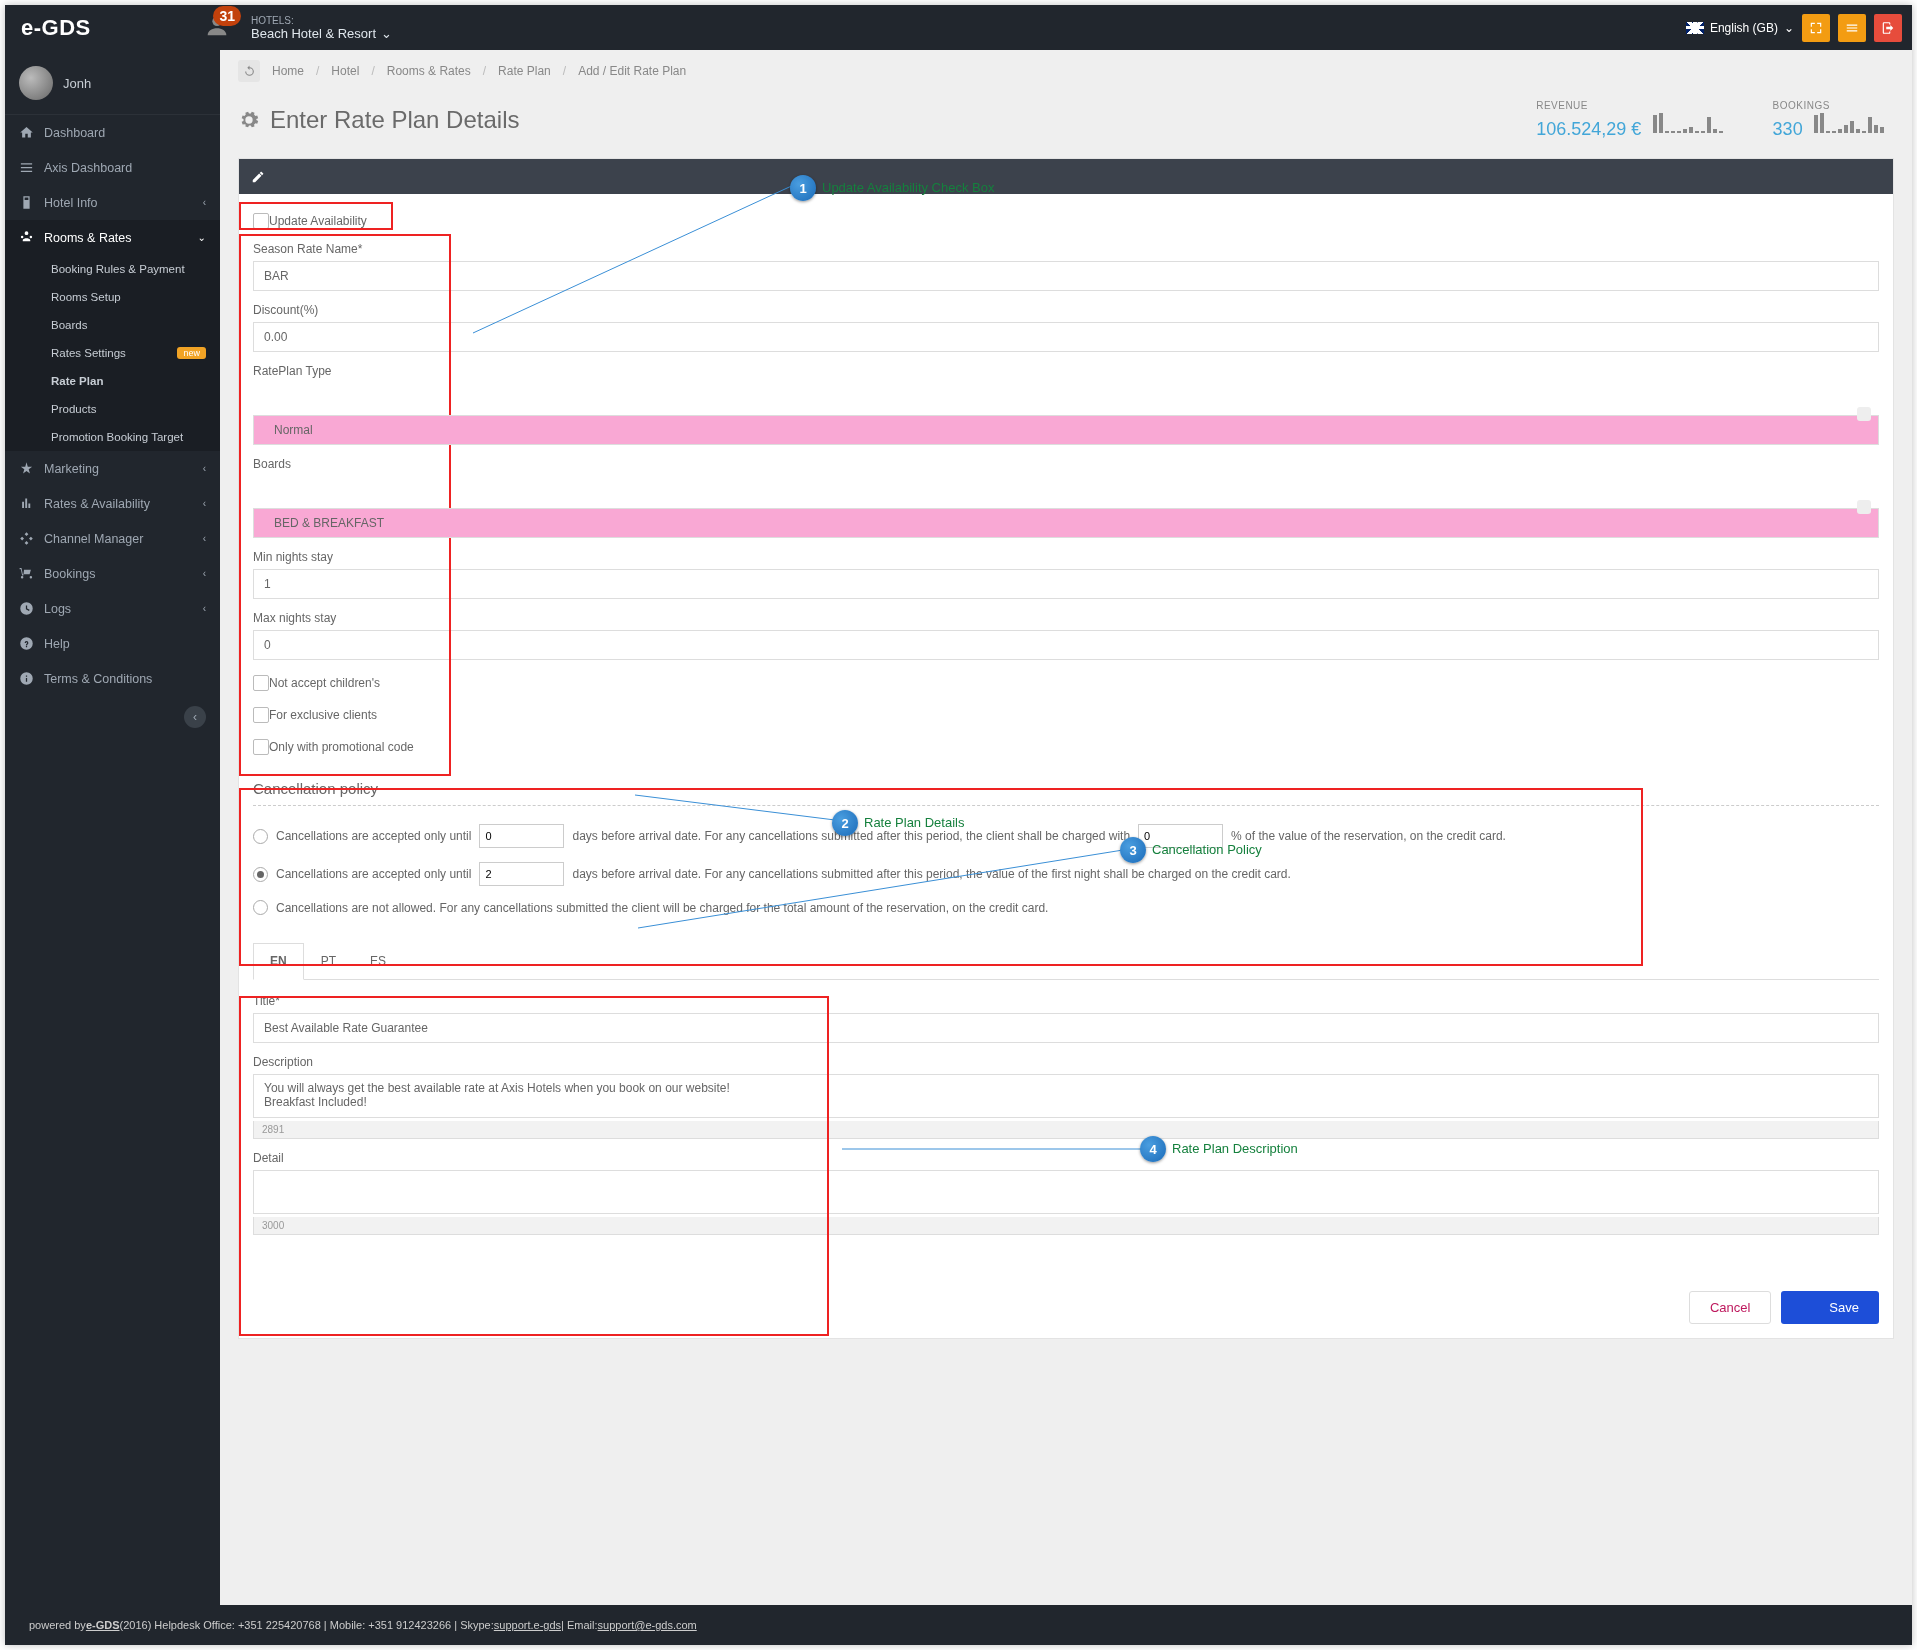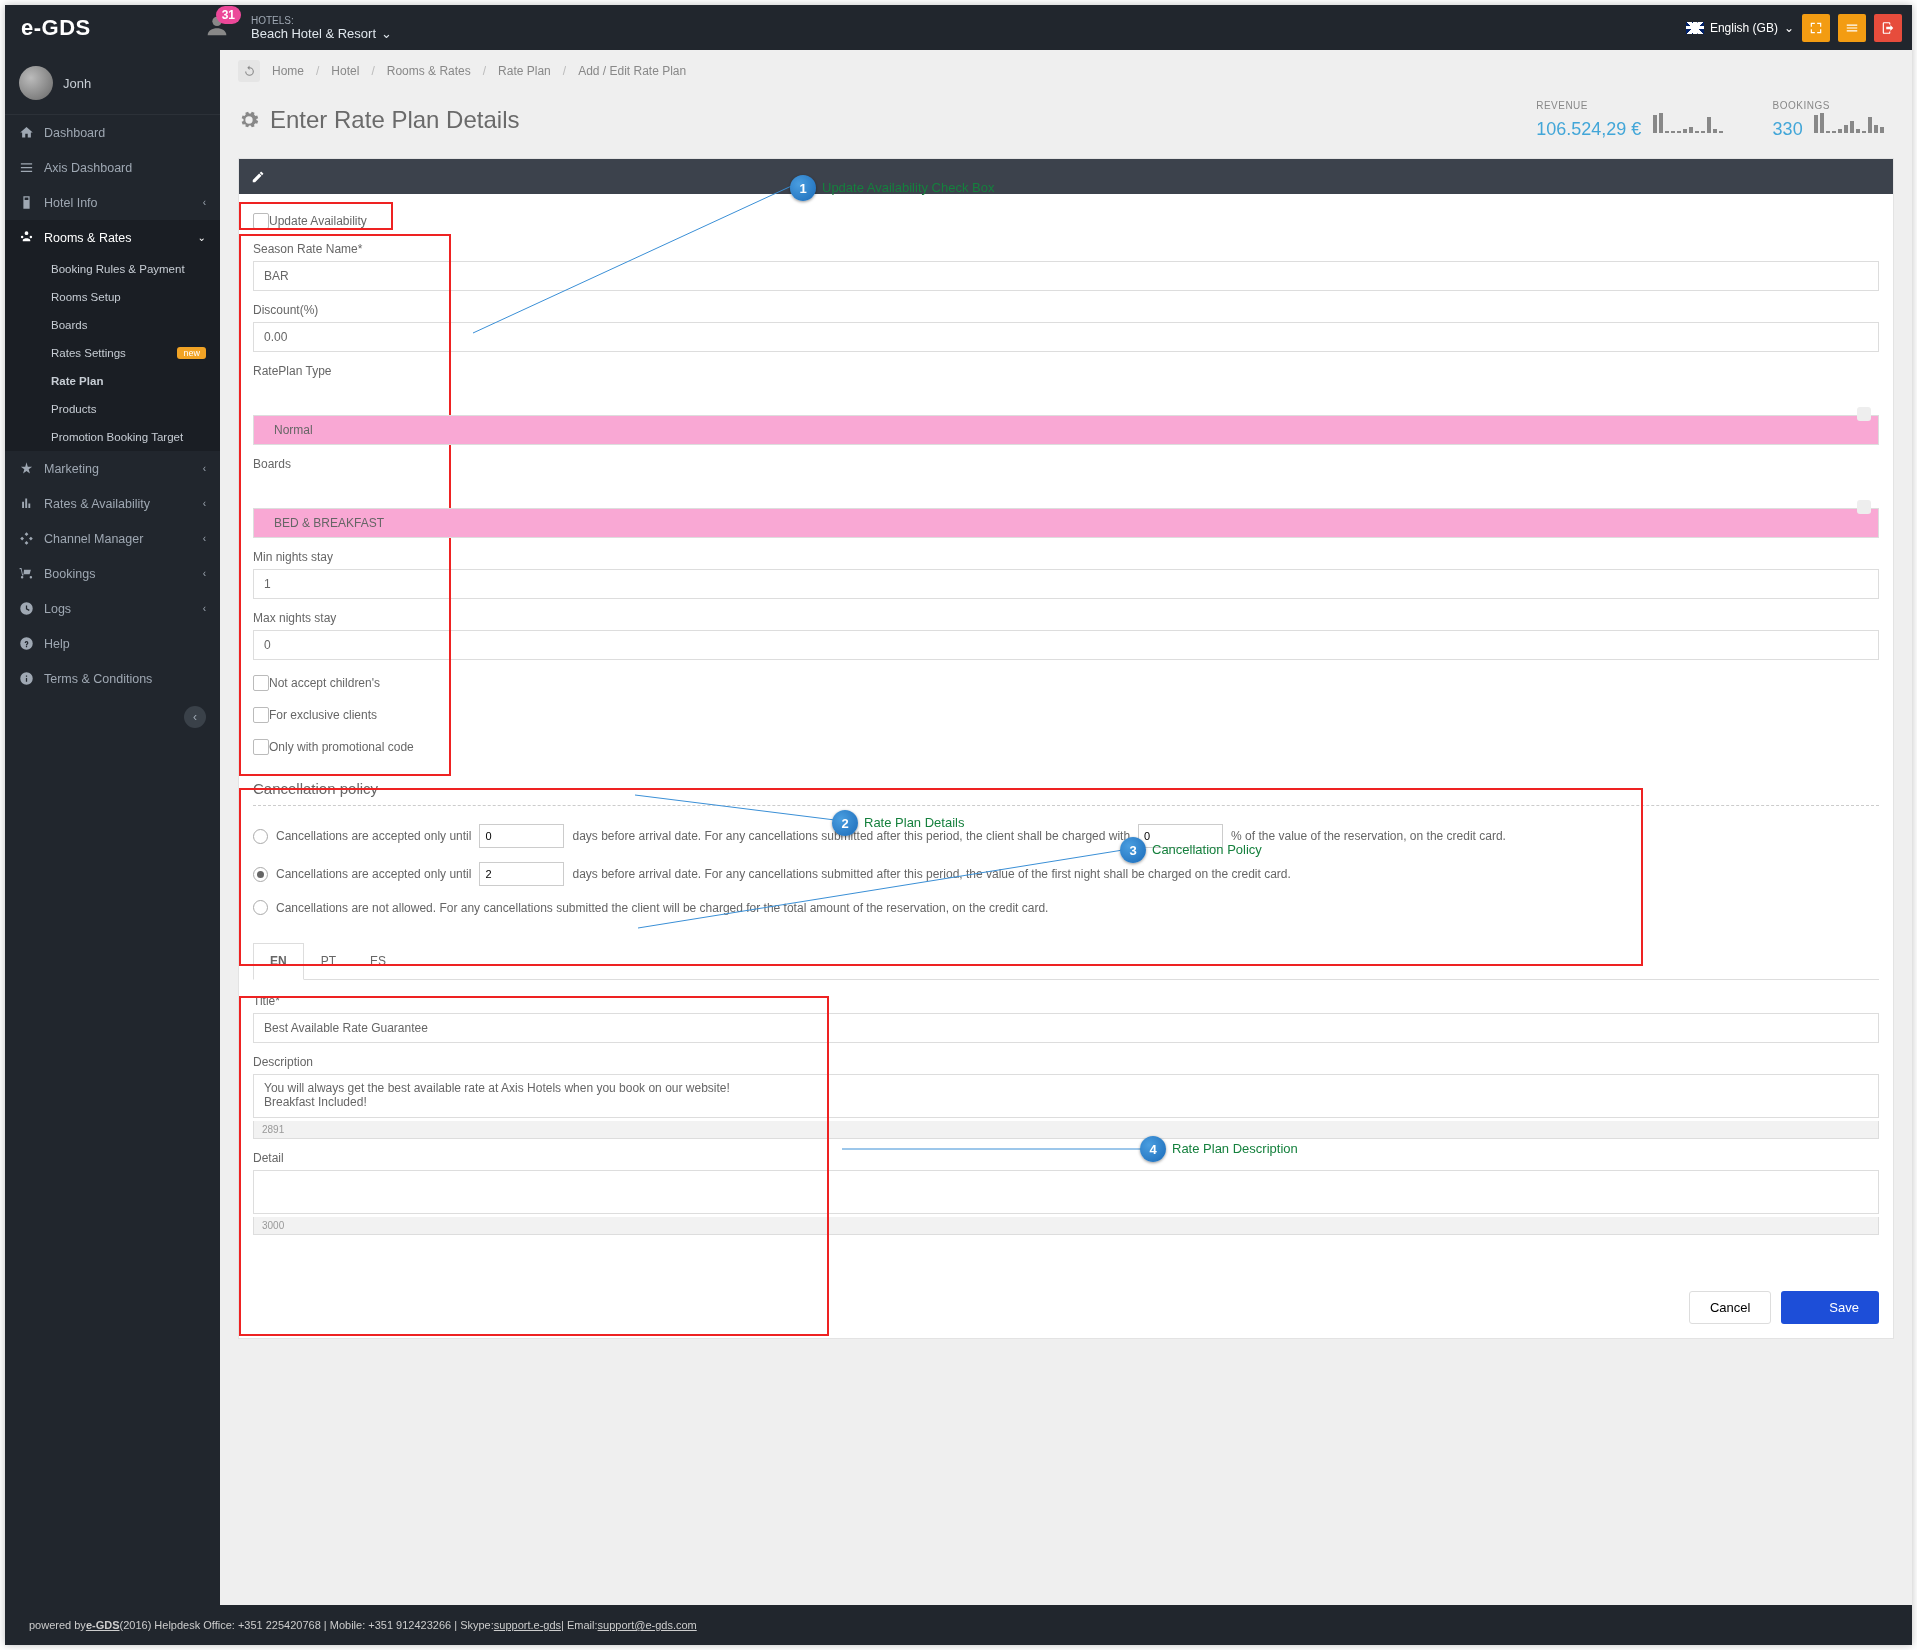--- a/index.html
+++ b/index.html
@@ -2,21 +2,21 @@
 <html><head>
 <meta charset="utf-8">
 <style>
 * { box-sizing: border-box; margin: 0; padding: 0; }
 body { font-family: Arial, Helvetica, sans-serif; font-size: 12px; color: #666; background: #fff; width: 1917px; height: 1650px; position: relative; overflow: hidden; }
 .frame { position: absolute; left: 5px; top: 5px; width: 1907px; height: 1640px; box-shadow: 0 0 8px rgba(0,0,0,0.25); background: #fff; }
 .topbar { height: 45px; background: #21262d; display: flex; align-items: center; padding: 0 10px; }
 .brand { color: #fff; font-weight: bold; font-size: 22px; letter-spacing: 0.5px; width: 200px; padding-left: 6px; }
 .user-badge { position: relative; margin-left: -12px; }
 .user-badge svg { width: 28px; height: 28px; }
-.user-count { position: absolute; top: -6px; right: -10px; background: #ec4899; color: #fff; font-size: 12px; font-weight: bold; border-radius: 10px; padding: 2px 6px; }
+.user-count { position: absolute; top: -6px; right: -10px; background: #c2410c; color: #fff; font-size: 14px; font-weight: bold; border-radius: 10px; padding: 2px 6px; }
 .hotel-sel { margin-left: 20px; font-size: 10px; color: #9fa8b3; }
 .hotel-sel .hn { color: #dfe6ec; font-size: 13px; display: flex; align-items: flex-end; gap: 5px; cursor: pointer; }
 .topbar-right { margin-left: auto; display: flex; align-items: center; gap: 8px; }
 .lang { color: #fff; font-size: 12px; display: flex; align-items: center; gap: 6px; cursor: pointer; }
 .ico-btn { width: 28px; height: 28px; display: flex; align-items: center; justify-content: center; border-radius: 2px; cursor: pointer; }
 .ico-orange { background: #f39c12; }
 .ico-red { background: #e74c3c; }
 
 .body { display: flex; height: calc(100% - 45px - 40px); }
 .sidebar { width: 215px; background: #21262d; flex-shrink: 0; padding-top: 8px; overflow-y: auto; }
@@ -73,21 +73,21 @@
 
 .lang-tabs { display: flex; border-bottom: 1px solid #ddd; margin-top: 28px; }
 .lang-tab { padding: 10px 16px; border: 1px solid transparent; cursor: pointer; font-size: 12px; color: #666; }
 .lang-tab.active { border: 1px solid #ddd; border-bottom: 1px solid #fff; font-weight: bold; margin-bottom: -1px; background: #fff; }
 .lang-pane { padding: 14px 0; }
 .ta { width: 100%; height: 44px; border: 1px solid #ddd; padding: 6px 10px; font-size: 12px; color: #666; resize: none; font-family: inherit; }
 .count { border: 1px solid #ddd; border-top: none; background: #f2f2f2; padding: 3px 8px; font-size: 10px; color: #999; }
 
 .btn-row { display: flex; justify-content: flex-end; gap: 10px; padding: 14px; }
 .btn { padding: 8px 20px; border-radius: 3px; font-size: 13px; cursor: pointer; border: none; }
-.btn-cancel { background: #fff; border: 1px solid #ddd; color: #000000; }
+.btn-cancel { background: #fff; border: 1px solid #ddd; color: #be185d; }
 .btn-save { background: #1d4ed8; color: #fff; padding-left: 48px; }
 
 .hl { position: absolute; border: 2px solid #e22; pointer-events: none; }
 .marker { position: absolute; width: 26px; height: 26px; border-radius: 50%; background: radial-gradient(circle at 35% 35%, #4a9ee0, #1a6ab8); color: #fff; font-weight: bold; font-size: 13px; display: flex; align-items: center; justify-content: center; box-shadow: 0 1px 3px rgba(0,0,0,0.4); }
 .mlabel { position: absolute; font-size: 13px; color: #15803d; }
 .aline { position: absolute; pointer-events: none; }
 
 .footer { height: 40px; background: #21262d; color: #ccc; font-size: 11px; display: flex; align-items: center; padding: 0 24px; }
 .footer a { color: #ccc; text-decoration: underline; }
 .footer b { color: #fff; font-weight: bold; }

